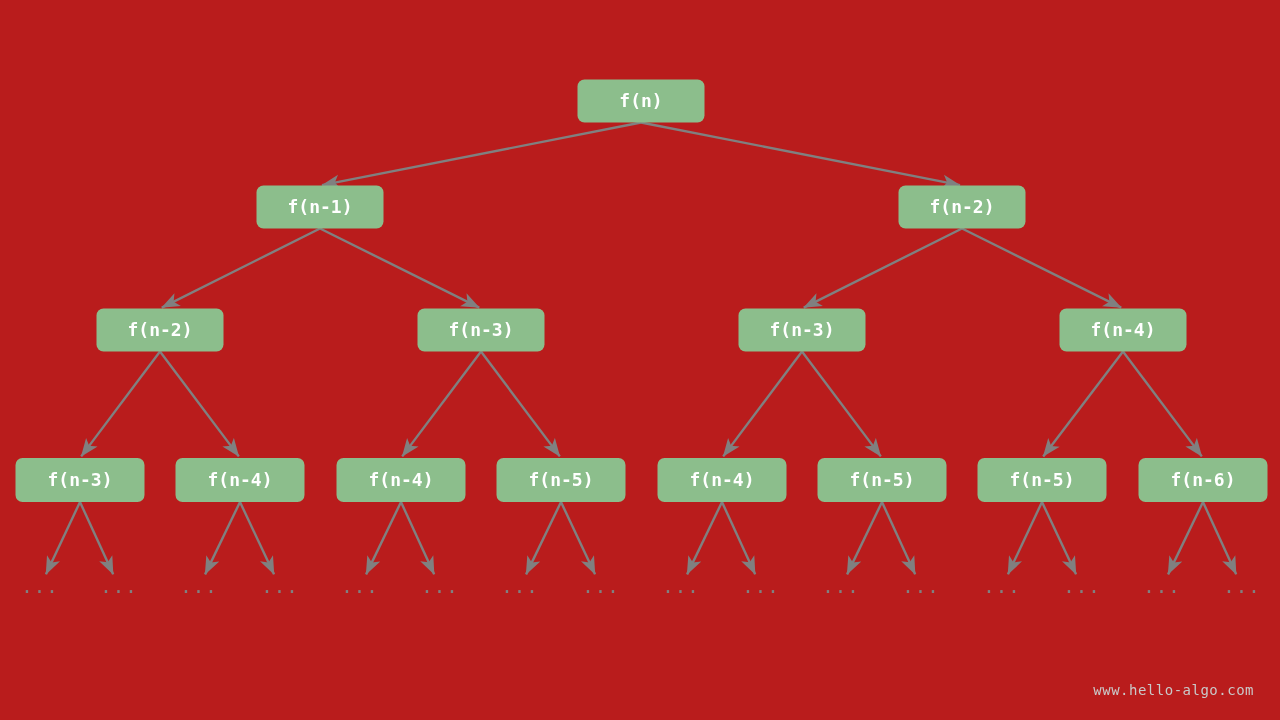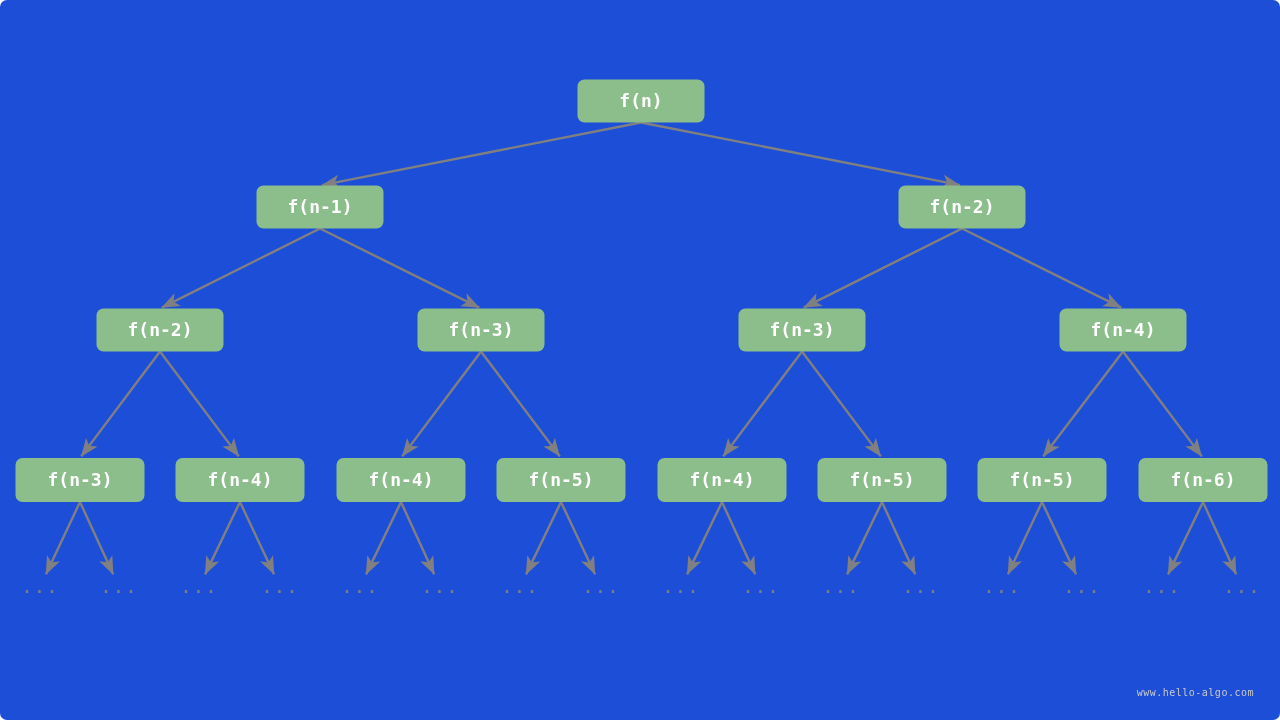--- a/index.html
+++ b/index.html
@@ -10,22 +10,21 @@
   body {
     width: 1280px;
     height: 720px;
     overflow: hidden;
     font-family: "DejaVu Sans Mono", "Liberation Mono", monospace;
   }
   #canvas {
     position: relative;
     width: 1280px;
     height: 720px;
-    background: #1d4ed8;
-    border-radius: 7px;
+    background: #b91c1c;
   }
   svg#tree {
     position: absolute;
     left: 0;
     top: 0;
     width: 1280px;
     height: 720px;
     display: block;
   }
   .node-rect {
@@ -51,21 +50,21 @@
     text-anchor: middle;
     dominant-baseline: middle;
     letter-spacing: 1px;
   }
   .watermark {
     position: absolute;
     right: 26px;
     bottom: 22px;
     color: #c9c9c9;
     font-family: "DejaVu Sans Mono", "Liberation Mono", monospace;
-    font-size: 10px;
+    font-size: 14px;
     letter-spacing: 0.5px;
     white-space: nowrap;
   }
 </style>
 </head>
 <body>
 
 <div id="canvas">
 
   <svg id="tree" viewBox="0 0 1280 720">

